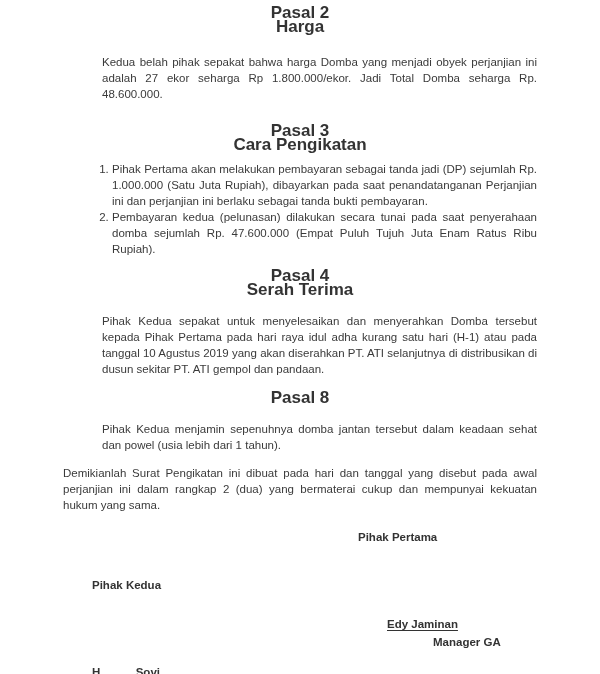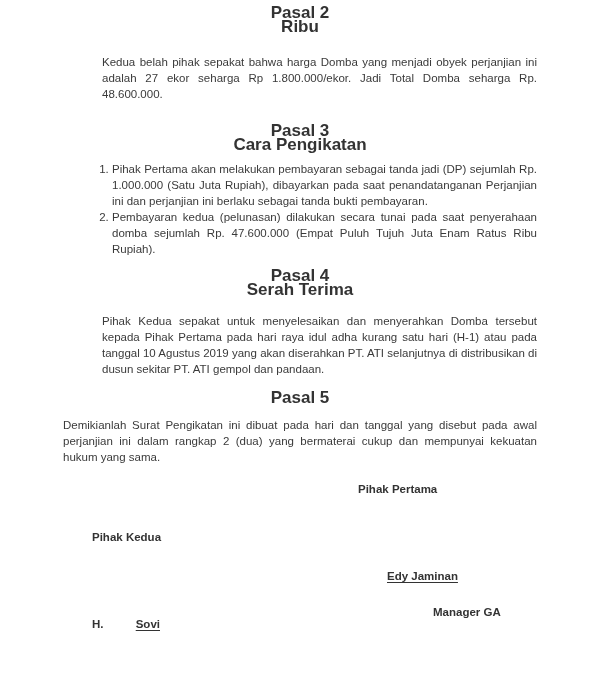--- a/index.html
+++ b/index.html
@@ -73,57 +73,58 @@
     font-size: 11.5px;
     line-height: 16px;
     color: #333333;
   }
   .underlined {
     text-decoration: underline;
     text-underline-offset: 2px;
     padding-left: 29px;
   }
   .sig-title {
-    margin-top: 20px;
+    margin-top: 2px;
     margin-left: 75px;
     font-weight: bold;
     font-size: 11.5px;
     line-height: 16px;
     color: #333333;
   }
 </style>
 </head>
 <body>
 
 <div class="page">
 
   <div class="heading-block">
     <div class="section-heading">Pasal 2</div>
-    <div class="section-heading">Ribu</div>
+    <div class="section-heading">Harga</div>
   </div>
   <p class="para indented top-gap">Kedua belah pihak sepakat bahwa harga Domba yang menjadi obyek perjanjian ini adalah 27 ekor seharga Rp 1.800.000/ekor. Jadi Total Domba seharga Rp. 48.600.000.</p>
 
   <div class="heading-block hb-pasal3">
     <div class="section-heading">Pasal 3</div>
     <div class="section-heading">Cara Pengikatan</div>
   </div>
   <ol class="payment-list">
     <li>Pihak Pertama akan melakukan pembayaran sebagai tanda jadi (DP) sejumlah Rp. 1.000.000 (Satu Juta Rupiah), dibayarkan pada saat penandatanganan Perjanjian ini dan perjanjian ini berlaku sebagai tanda bukti pembayaran.</li>
     <li>Pembayaran kedua (pelunasan) dilakukan secara tunai pada saat penyerahaan domba sejumlah Rp. 47.600.000 (Empat Puluh Tujuh Juta Enam Ratus Ribu Rupiah).</li>
   </ol>
 
   <div class="heading-block hb-pasal4">
     <div class="section-heading">Pasal 4</div>
     <div class="section-heading">Serah Terima</div>
   </div>
   <p class="para indented pasal4-para">Pihak Kedua sepakat untuk menyelesaikan dan menyerahkan Domba tersebut kepada Pihak Pertama pada hari raya idul adha kurang satu hari (H-1) atau pada tanggal 10 Agustus 2019 yang akan diserahkan PT. ATI selanjutnya di distribusikan di dusun sekitar PT. ATI gempol dan pandaan.</p>
 
   <div class="heading-block hb-pasal5">
-    <div class="section-heading">Pasal 5</div>
+    <div class="section-heading">Pasal 8</div>
   </div>
+  <p class="para indented pasal5-para">Pihak Kedua menjamin sepenuhnya domba jantan tersebut dalam keadaan sehat dan powel (usia lebih dari 1 tahun).</p>
 
   <p class="closing">Demikianlah Surat Pengikatan ini dibuat pada hari dan tanggal yang disebut pada awal perjanjian ini dalam rangkap 2 (dua) yang bermaterai cukup dan mempunyai kekuatan hukum yang sama.</p>
 
   <div class="sig-row">
     <div class="sig-col-left">
       <div class="sig-role">Pihak Kedua</div>
       <div class="sig-name">
         <span>H.</span>
         <span class="underlined">Sovi</span>
       </div>

